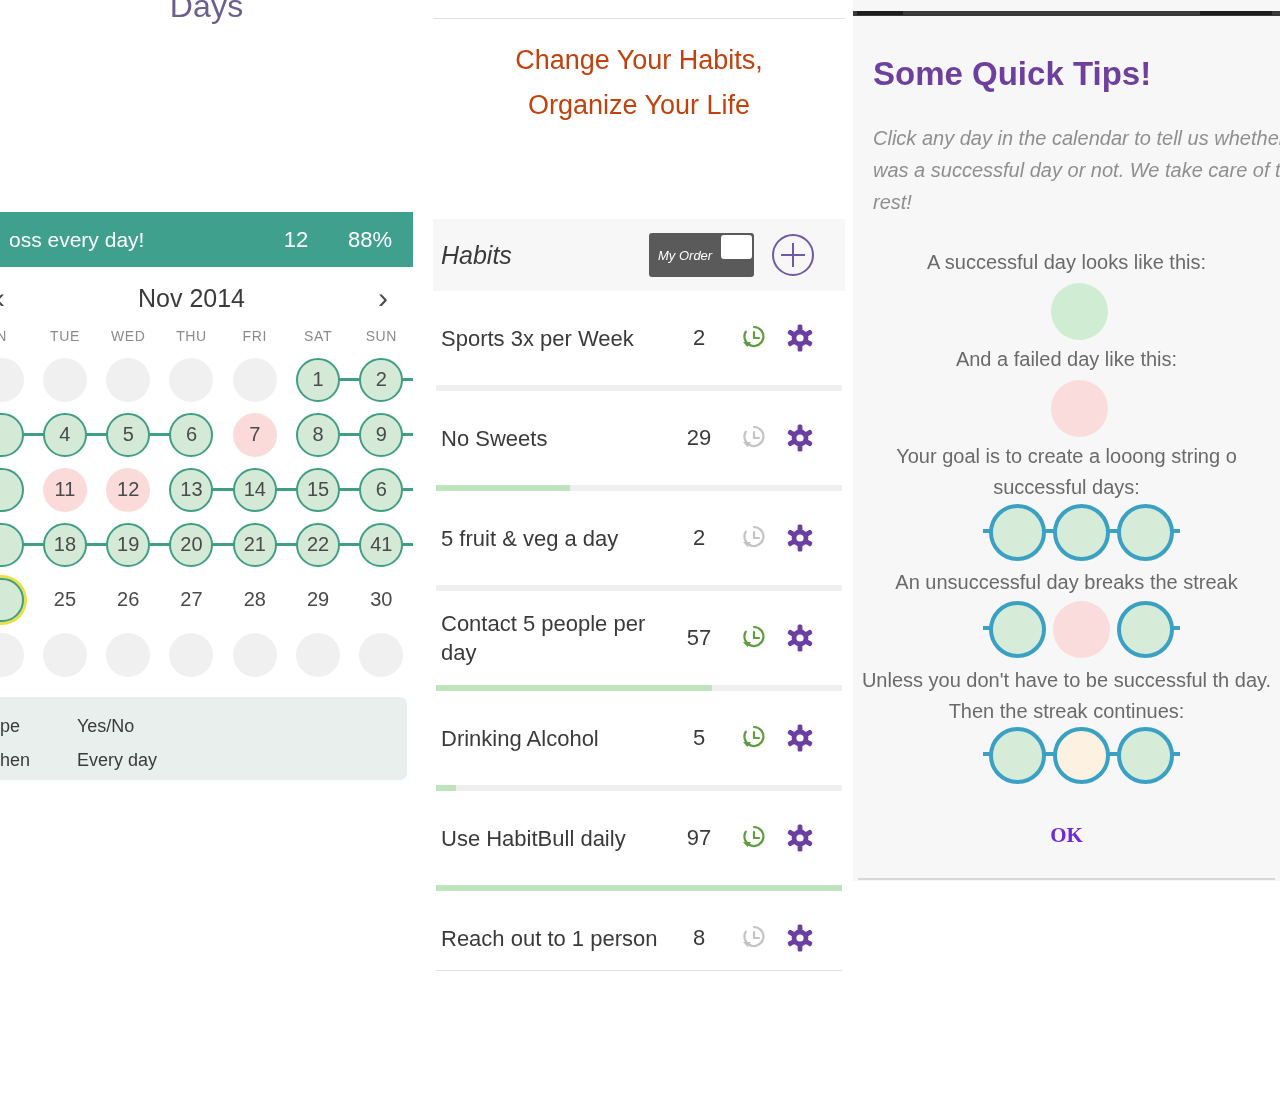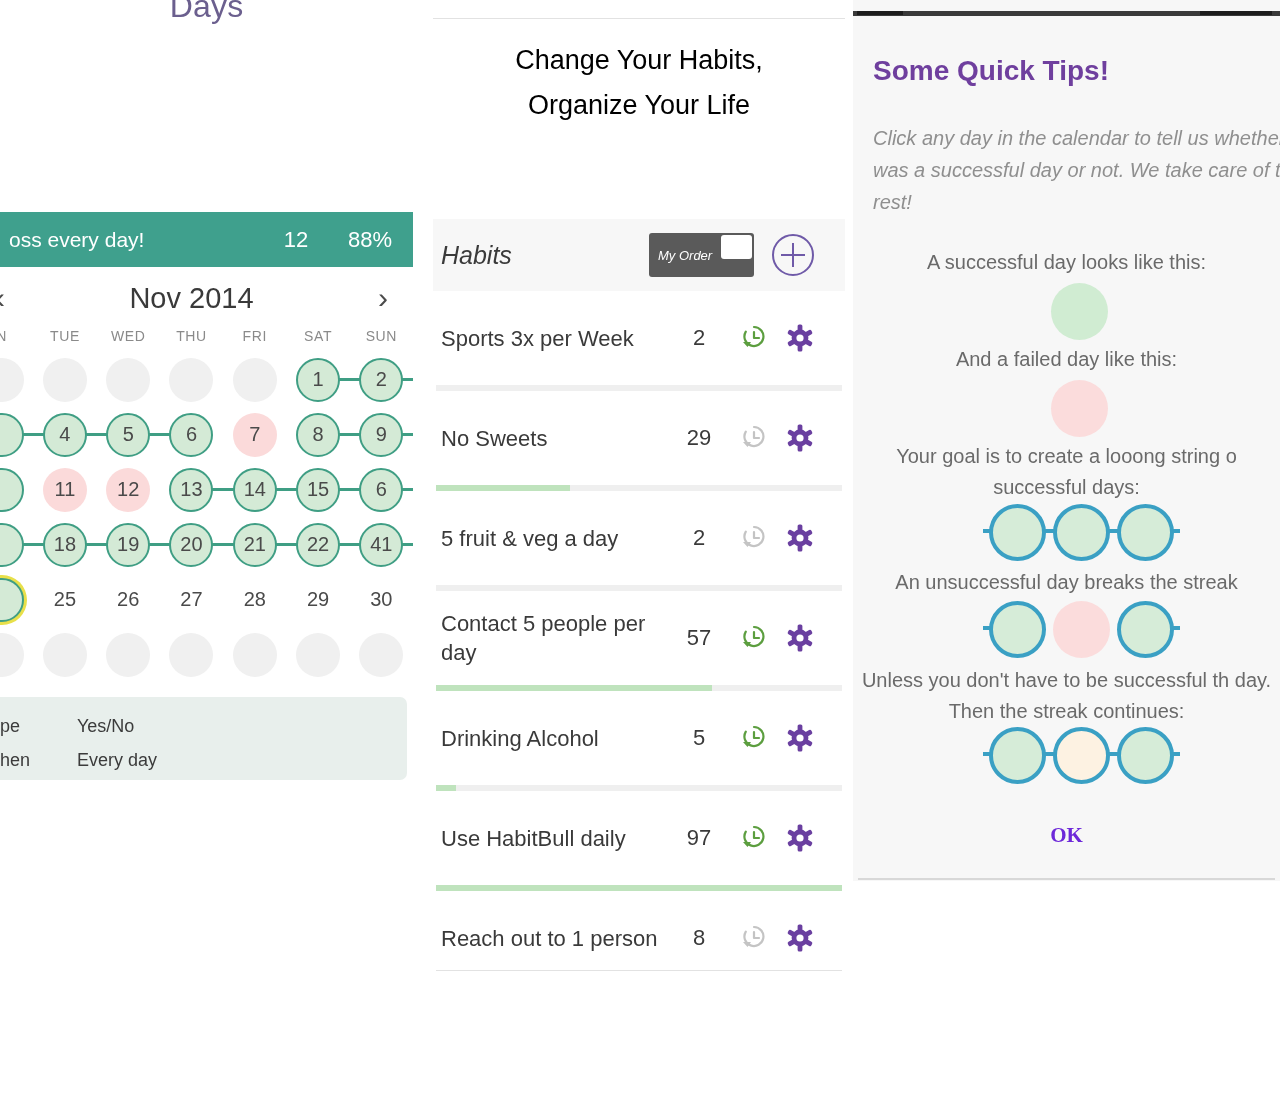--- a/index.html
+++ b/index.html
@@ -19,21 +19,21 @@
   .streak-bar{
     position:absolute;left:-30px;top:212px;width:443px;height:55px;background:#3fa08d;
     display:flex;align-items:center;
   }
   .streak-text{flex:1;color:#ffffff;font-size:21px;padding-left:39px;white-space:nowrap;}
   .streak-count{color:#ffffff;font-size:22px;width:62px;text-align:center;}
   .streak-pct{color:#ffffff;font-size:22px;width:86px;text-align:center;}
 
   .month-nav{position:absolute;left:-30px;top:275px;width:443px;height:46px;display:flex;align-items:center;}
   .nav-arrow{width:60px;text-align:center;font-size:30px;color:#4b4b4b;line-height:1;cursor:pointer;user-select:none;}
-  .month-label{flex:1;text-align:center;font-size:29px;color:#3a3a3a;}
+  .month-label{flex:1;text-align:center;font-size:25px;color:#3a3a3a;}
 
   .dow-row{position:absolute;left:-30px;top:328px;width:443px;display:flex;}
   .dow{flex:1;text-align:center;font-size:14px;color:#8a8a8a;letter-spacing:.6px;}
 
   .cal-grid{position:absolute;left:-30px;top:352px;width:443px;}
   .cal-row{display:flex;height:55px;align-items:center;position:relative;}
   .cal-cell{flex:1;display:flex;align-items:center;justify-content:center;position:relative;}
   .disc{
     width:44px;height:44px;border-radius:50%;display:flex;align-items:center;justify-content:center;
     font-size:20px;color:#4a4a4a;position:relative;z-index:2;box-sizing:border-box;
@@ -55,21 +55,21 @@
   }
   .info-row{display:flex;height:34px;align-items:center;}
   .info-key{width:107px;padding-left:30px;box-sizing:border-box;font-size:18px;color:#3b3b3b;}
   .info-val{font-size:18px;color:#3b3b3b;}
 
   
   .panel-mid{position:absolute;left:433px;top:0;width:412px;height:1094px;background:#fff;overflow:hidden;}
   .mid-topline{position:absolute;left:0;top:18px;width:412px;height:1px;background:#e2e2e2;}
   .tagline{
     position:absolute;left:0;top:38px;width:412px;text-align:center;
-    font-size:27px;line-height:45px;color:#000000;font-weight:400;
+    font-size:27px;line-height:45px;color:#c2410c;font-weight:400;
   }
   .list-header{
     position:absolute;left:0;top:219px;width:412px;height:72px;background:#f7f7f7;
     display:flex;align-items:center;font-style:italic;
   }
   .list-title{flex:1;font-size:25px;color:#3a3a3a;padding-left:8px;white-space:nowrap;}
   .order-toggle{
     width:105px;height:44px;background:#5a5a5a;border-radius:3px;display:flex;align-items:center;
     position:relative;margin-right:18px;cursor:pointer;
   }
@@ -92,21 +92,21 @@
   .icon-btn.gear{margin-right:22px;}
   .track{position:absolute;left:3px;bottom:0;width:406px;height:6px;background:#efefef;}
   .fill{position:absolute;left:0;top:0;height:6px;background:#bfe3bd;}
   .habit-bottomline{position:absolute;left:3px;bottom:0;width:406px;height:1px;background:#e2e2e2;}
 
   
   .panel-right{position:absolute;left:853px;top:0;width:427px;height:881px;background:#f7f7f7;overflow:hidden;}
   .statusbar{position:absolute;left:0;top:11px;width:427px;height:5px;background:#3a3a3a;}
   .sb-l{position:absolute;left:4px;top:11px;width:46px;height:4px;background:#1d1d1d;}
   .sb-r{position:absolute;right:8px;top:11px;width:72px;height:4px;background:#1d1d1d;}
-  .tips-title{position:absolute;left:20px;top:55px;font-size:28px;color:#6f3f9e;font-weight:700;}
+  .tips-title{position:absolute;left:20px;top:55px;font-size:33px;color:#6f3f9e;font-weight:700;}
   .tips-intro{
     position:absolute;left:20px;top:122px;width:430px;font-style:italic;
     font-size:20px;line-height:32px;color:#8f8f8f;
   }
   .tips-line{
     position:absolute;left:-5px;width:437px;text-align:center;
     font-size:20px;line-height:31px;color:#6a6a6a;
   }
   .dot{position:absolute;border-radius:50%;}
   .dot.green-plain{background:#d0ecd2;}

